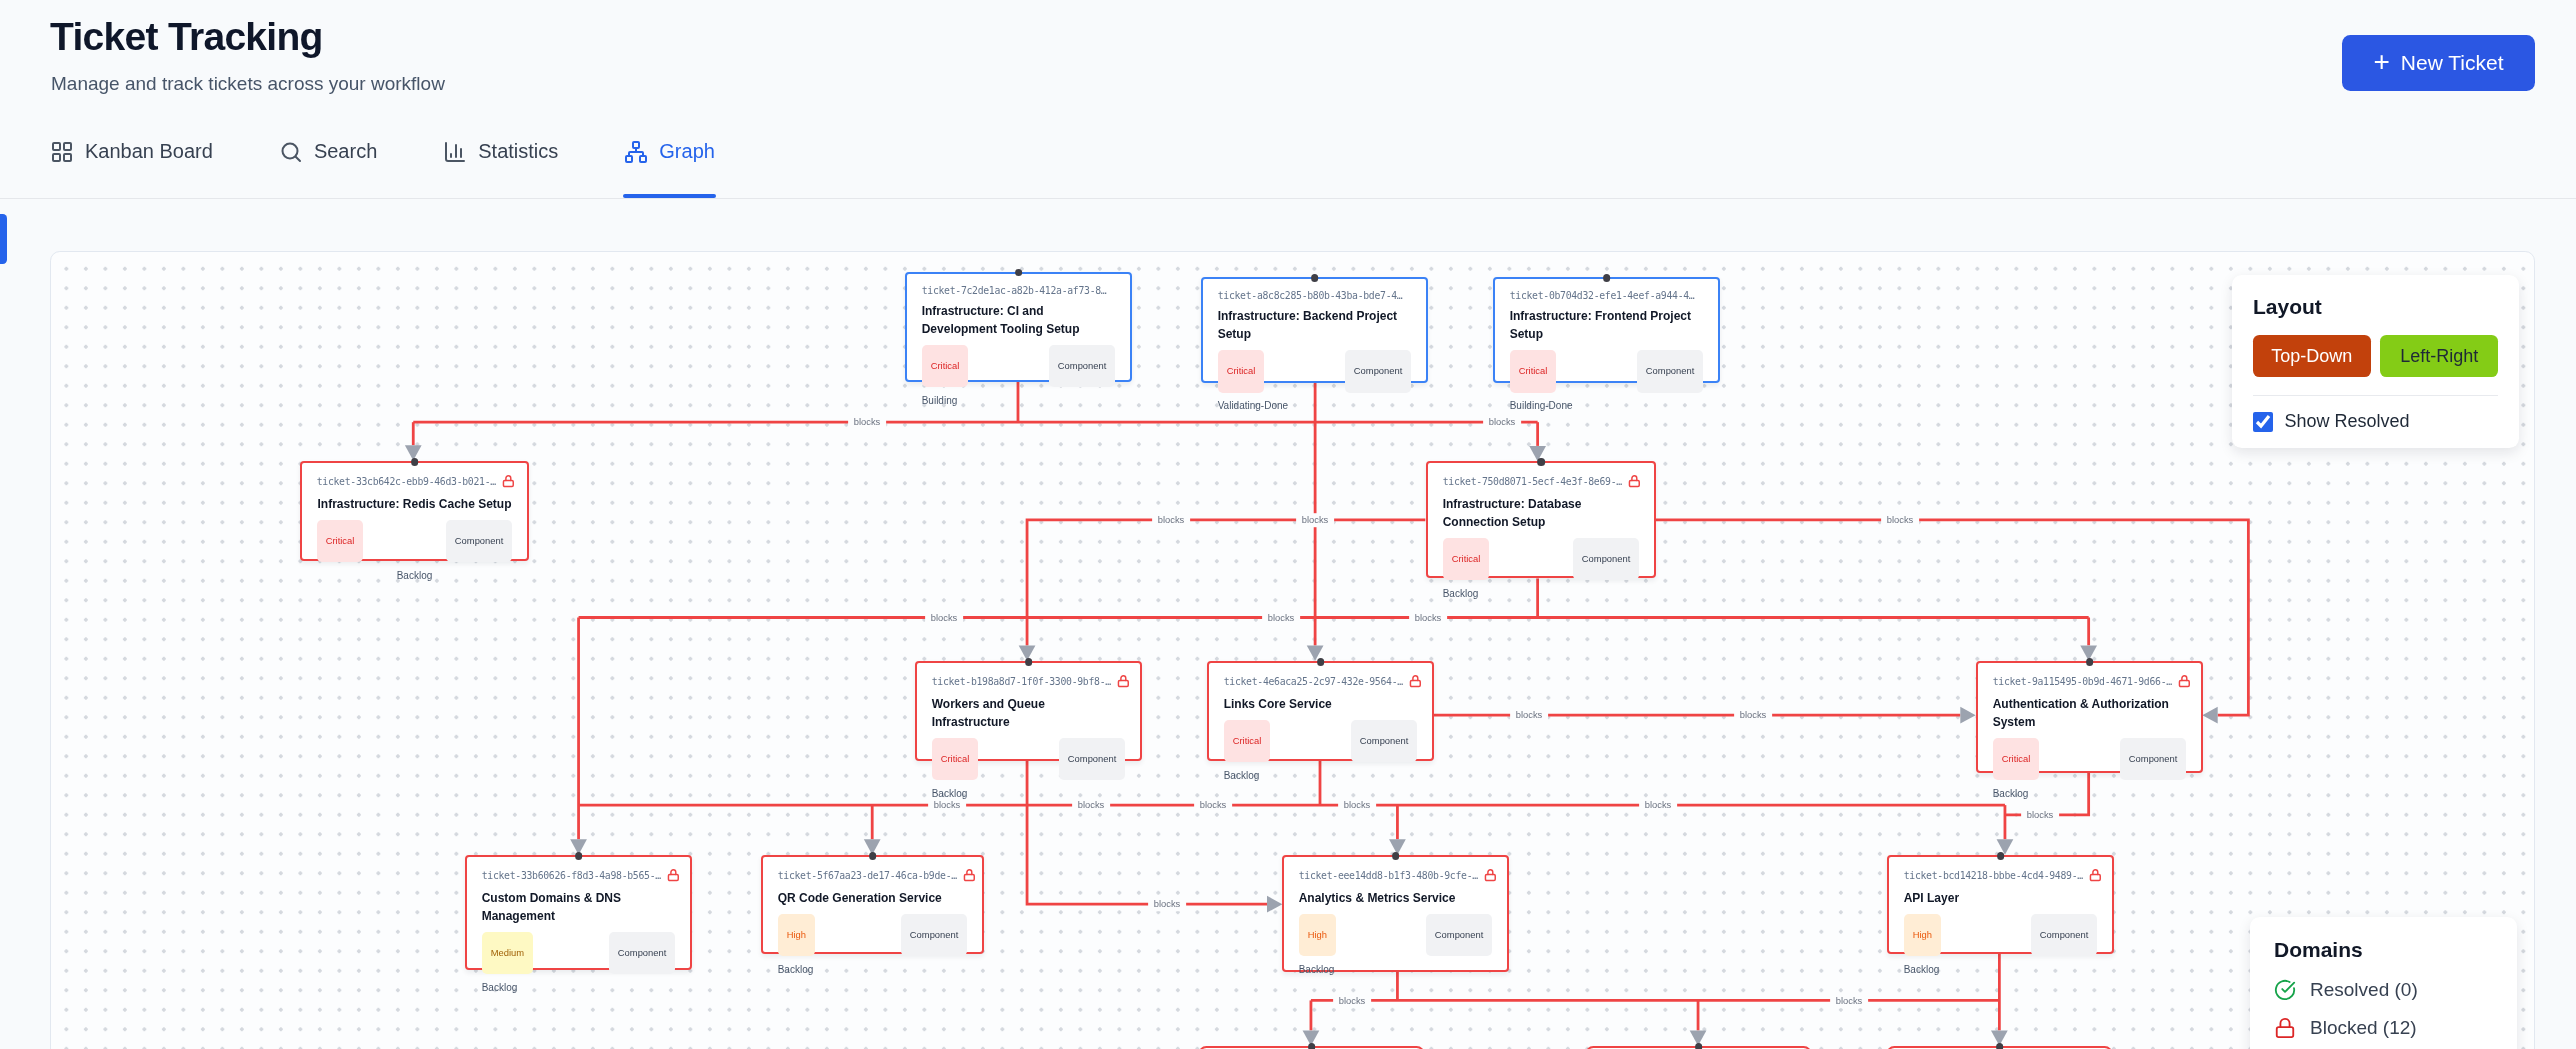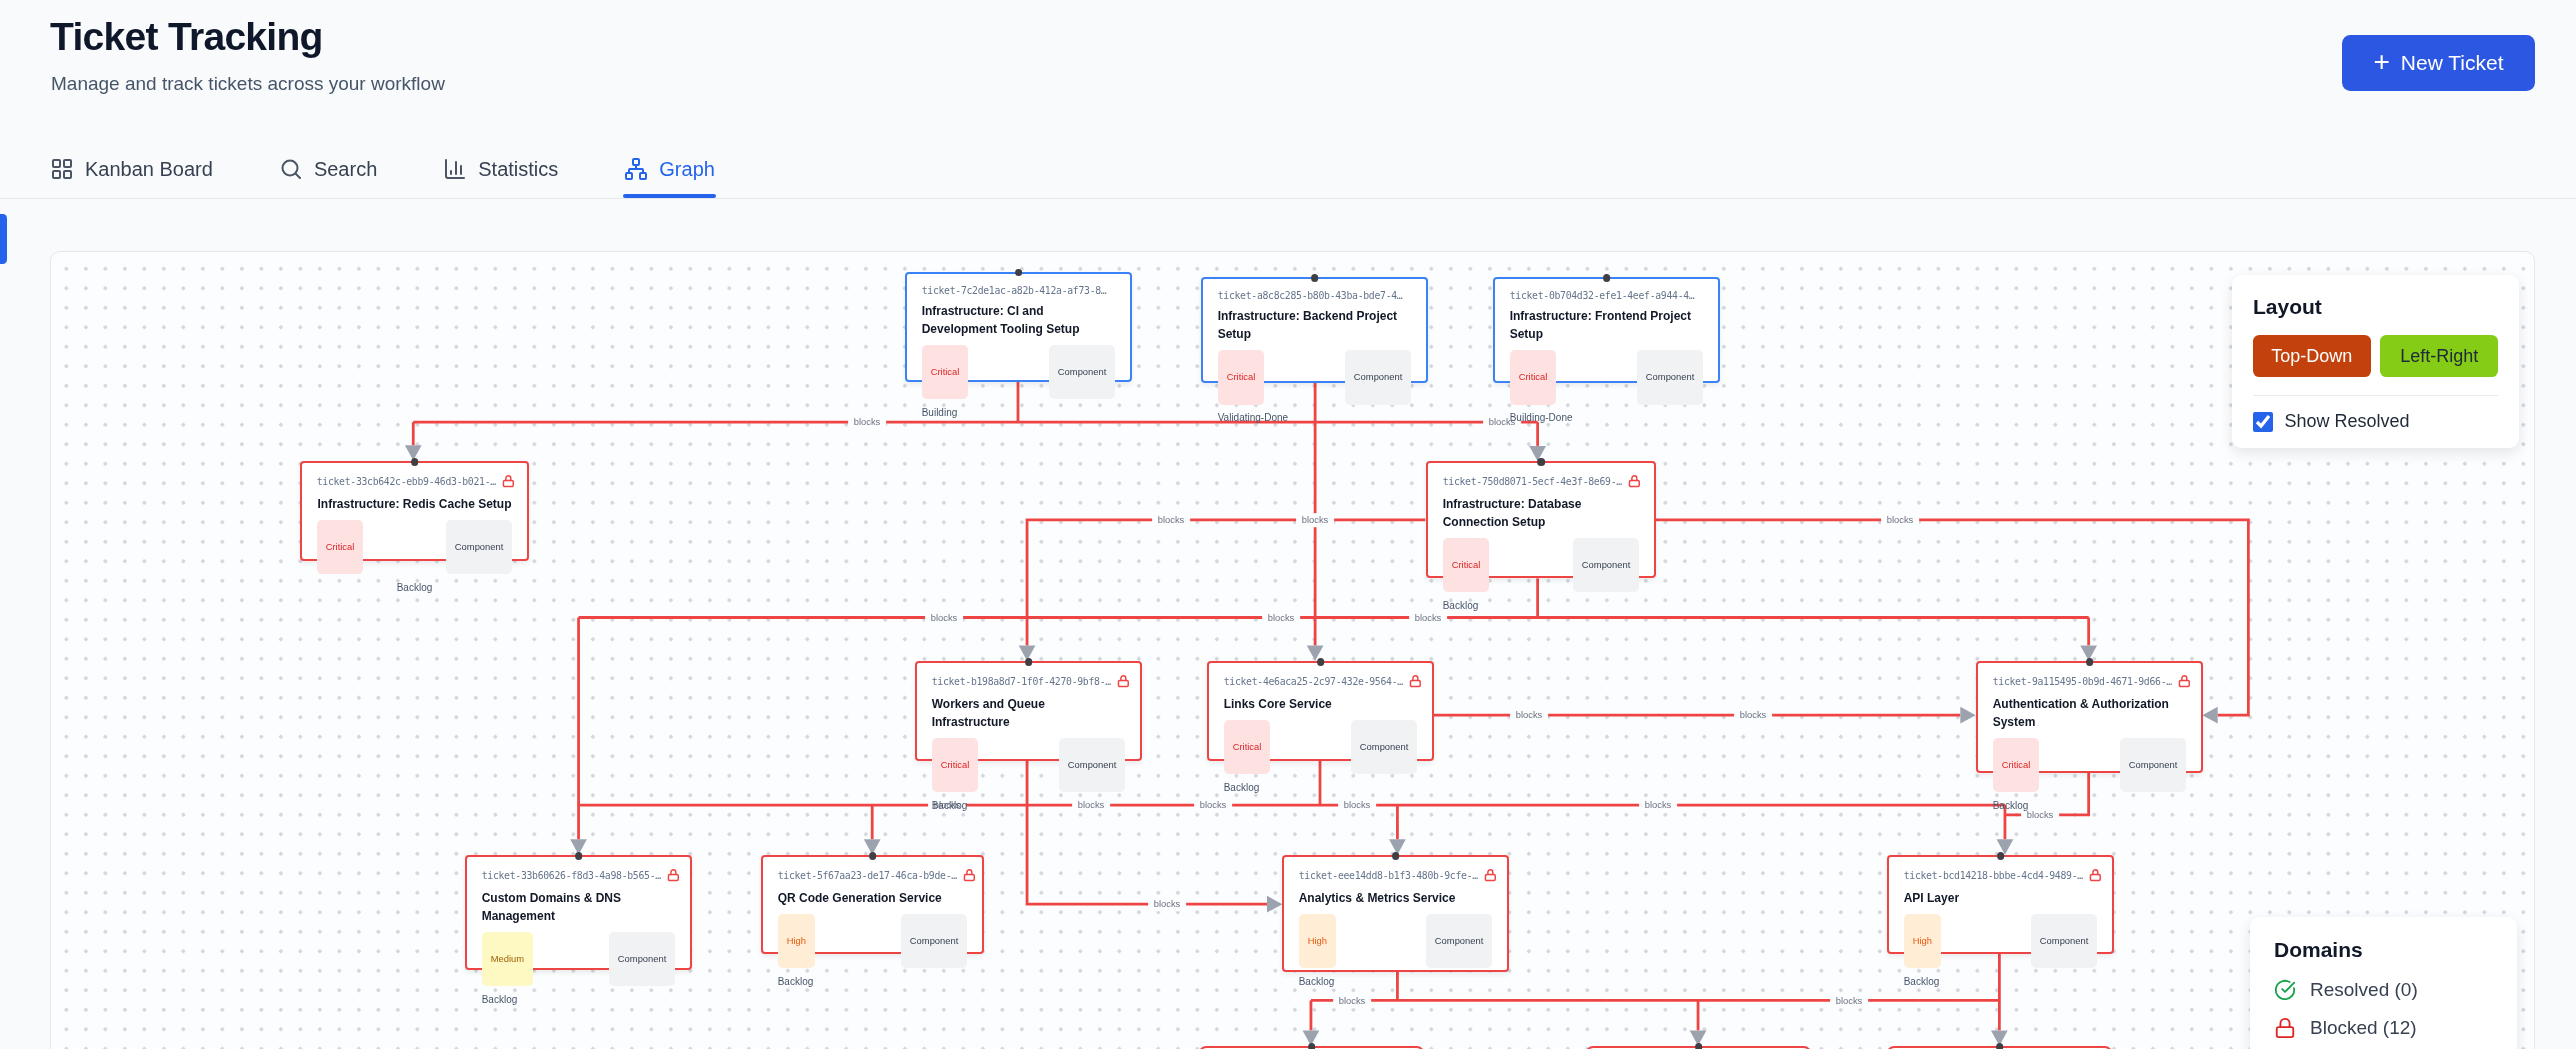--- a/index.html
+++ b/index.html
@@ -12,21 +12,21 @@
   .page-sub   { position:absolute; left:51px; top:73px; font-size:19px; color:#475569; }
   .new-ticket { position:absolute; left:2342px; top:35px; width:193px; height:56px;
     background:#2b57e3; color:#fff; border:none; border-radius:8.4px; font-size:21px;
     display:flex; align-items:center; justify-content:center; gap:11px; cursor:pointer;
     font-family:"Liberation Sans", sans-serif;}
   .new-ticket .plus { font-size:28px; font-weight:300; line-height:1; margin-top:-2.8px;}
 
   
   .tabbar { position:absolute; left:0; top:140px; width:2576px; height:59px; border-bottom:1.4px solid #e5e7eb; }
   .tabs { position:absolute; left:50px; top:0; display:flex; gap:66px; height:58px; align-items:center;}
-  .tab { position:relative; display:flex; align-items:center; gap:11px; font-size:20px; color:#374151;
+  .tab { position:relative; display:flex; align-items:flex-start; gap:11px; font-size:20px; color:#374151;
          height:58px; cursor:pointer; }
   .tab svg { width:24px; height:24px; stroke:#4b5563; }
   .tab.active { color:#2563eb; font-weight:500;}
   .tab.active svg { stroke:#2563eb; }
   .tab.active::after { content:''; position:absolute; left:-1.4px; right:-1.4px; bottom:0px; height:4.2px;
         background:#2563eb; border-radius:2.1px;}
   .nav-indicator { position:absolute; left:0; top:214px; width:7px; height:50px; background:#2563eb;
         border-radius:0 4.2px 4.2px 0;}
 
   
@@ -44,21 +44,21 @@
   .gnode.b-blue { border:2.1px solid #3b82f6; }
   .gnode.b-red  { border:2.1px solid #ef4444; }
   .gnode .handle { position:absolute; width:7.7px; height:7.7px; background:#3f3f46; border-radius:50%;
     left:50%; transform:translateX(-50%); }
   .gnode .handle.h-top { top:-4.9px; }
   .nid { display:flex; align-items:center; gap:5.6px; font-family:"DejaVu Sans Mono", monospace;
     font-size:9.8px; color:#64748b; white-space:nowrap; letter-spacing:-0.3px;}
   .nid svg { width:14.7px; height:14.7px; stroke:#ef4444; flex:none;}
   .ntitle { margin-top:6.3px; font-size:12px; font-weight:700; color:#111827; line-height:1.5;}
   .nbadges { margin-top:7px; display:flex; justify-content:space-between; align-items:center;}
-  .badge { font-size:9.4px; padding:21px 9px; border-radius:4.9px; line-height:1.3;}
+  .badge { font-size:9.4px; padding:15px 9px; border-radius:4.9px; line-height:1.3;}
   .sev-critical { background:#fee2e2; color:#dc2626;}
   .sev-high     { background:#ffedd5; color:#ea580c;}
   .sev-medium   { background:#fef9c3; color:#a16207;}
   .badge-tag    { background:#f1f2f4; color:#374151;}
   .nstatus { margin-top:7.7px; font-size:10px; color:#475569;}
 
   .stub-node { position:absolute; height:42px; background:#fff; border:2.1px solid #ef4444;
      border-radius:8.4px;}
   .stub-node .handle{ position:absolute; width:7.7px; height:7.7px; background:#3f3f46;
      border-radius:50%; left:50%; top:-4.9px; transform:translateX(-50%);}
@@ -290,21 +290,21 @@
       <div class="ntitle">Infrastructure: Database Connection Setup</div>
       <div class="nbadges">
         <span class="badge sev-critical">Critical</span>
         <span class="badge badge-tag">Component</span>
       </div>
       <div class="nstatus">Backlog</div>
     </div>
     <div class="gnode b-red" style="left: 864px; top: 409px; width: 227px; height: 100px;">
       <span class="handle h-top"></span>
       <div class="nid">
-        <span>ticket-b198a8d7-1f0f-4270-9bf8-…</span>
+        <span>ticket-b198a8d7-1f0f-3300-9bf8-…</span>
         <svg viewBox="0 0 24 24" fill="none" stroke-width="2.4" stroke="#ef4444" stroke-linecap="round">
           <rect x="4" y="10.5" width="16" height="10" rx="2"></rect>
           <path d="M8 10.5V7a4 4 0 0 1 8 0v3.5"></path>
         </svg>
       </div>
       <div class="ntitle">Workers and Queue Infrastructure</div>
       <div class="nbadges">
         <span class="badge sev-critical">Critical</span>
         <span class="badge badge-tag">Component</span>
       </div>

